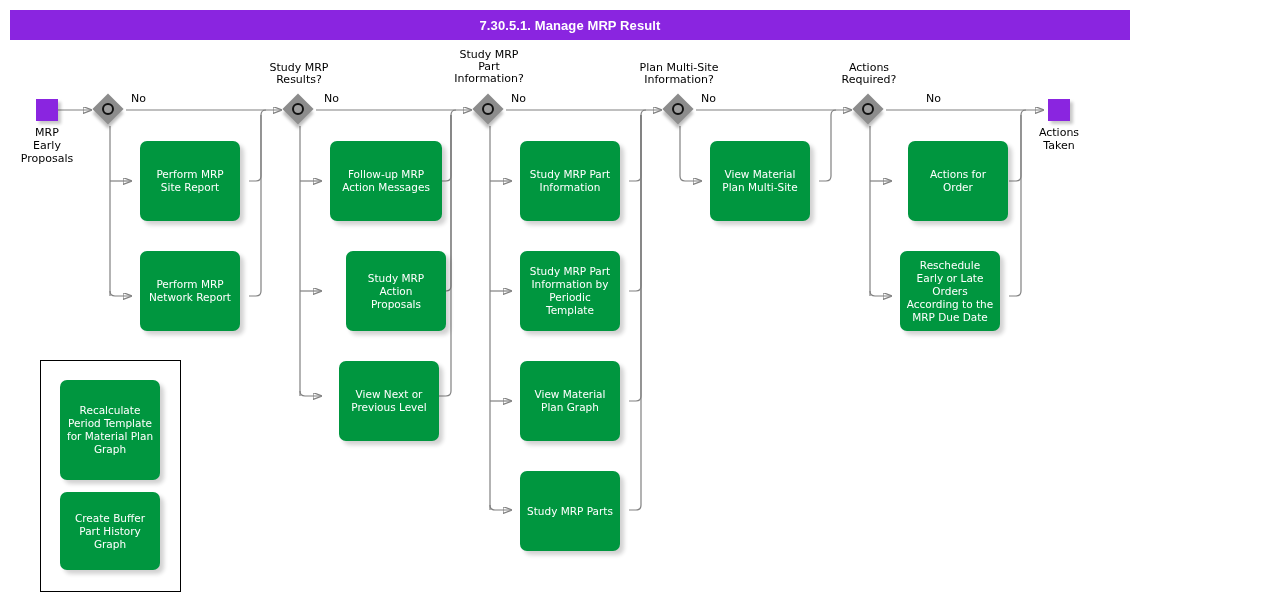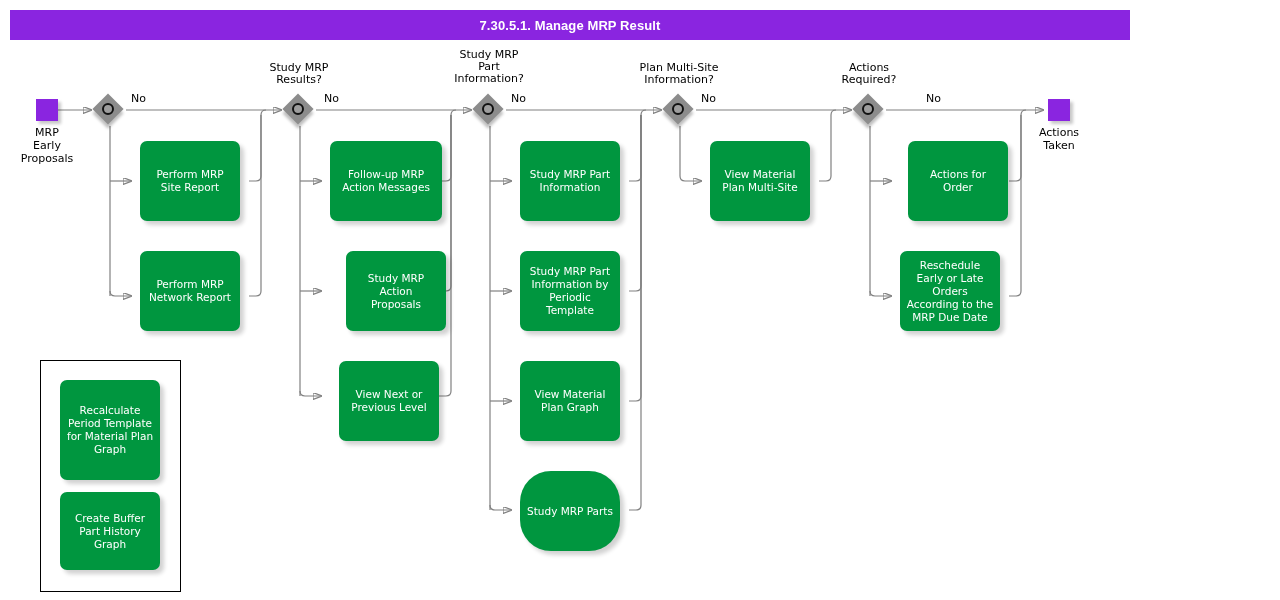--- a/index.html
+++ b/index.html
@@ -261,21 +261,21 @@
   <div class="branch-no" style="left:511px; top:92px;">No</div>
 
   <div class="activity" style="left:520px; top:141px; width:100px; height:80px;">Study MRP Part
 Information</div>
   <div class="activity" style="left:520px; top:251px; width:100px; height:80px;">Study MRP Part
 Information by
 Periodic
 Template</div>
   <div class="activity" style="left:520px; top:361px; width:100px; height:80px;">View Material
 Plan Graph</div>
-  <div class="activity" style="left:520px; top:471px; width:100px; height:80px;border-radius:31px;">Study MRP Parts</div>
+  <div class="activity" style="left:520px; top:471px; width:100px; height:80px;">Study MRP Parts</div>
 
   <div class="dec-label" style="left:616px; top:62px; width:126px;">Plan Multi-Site
 Information?</div>
   <div class="decision" style="left:663px; top:94px;">
     <div class="dia"></div>
     <div class="dot"></div>
   </div>
   <div class="branch-no" style="left:701px; top:92px;">No</div>
 
   <div class="activity" style="left:710px; top:141px; width:100px; height:80px;">View Material

